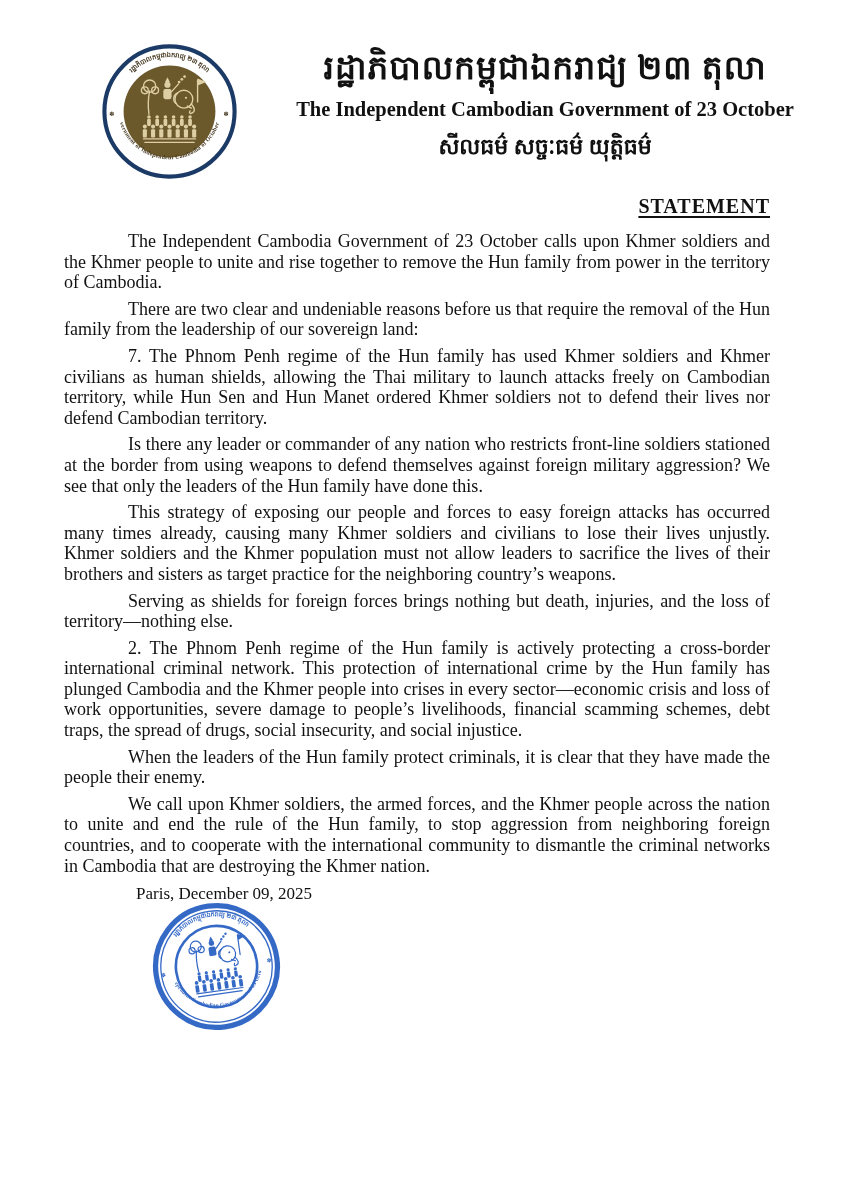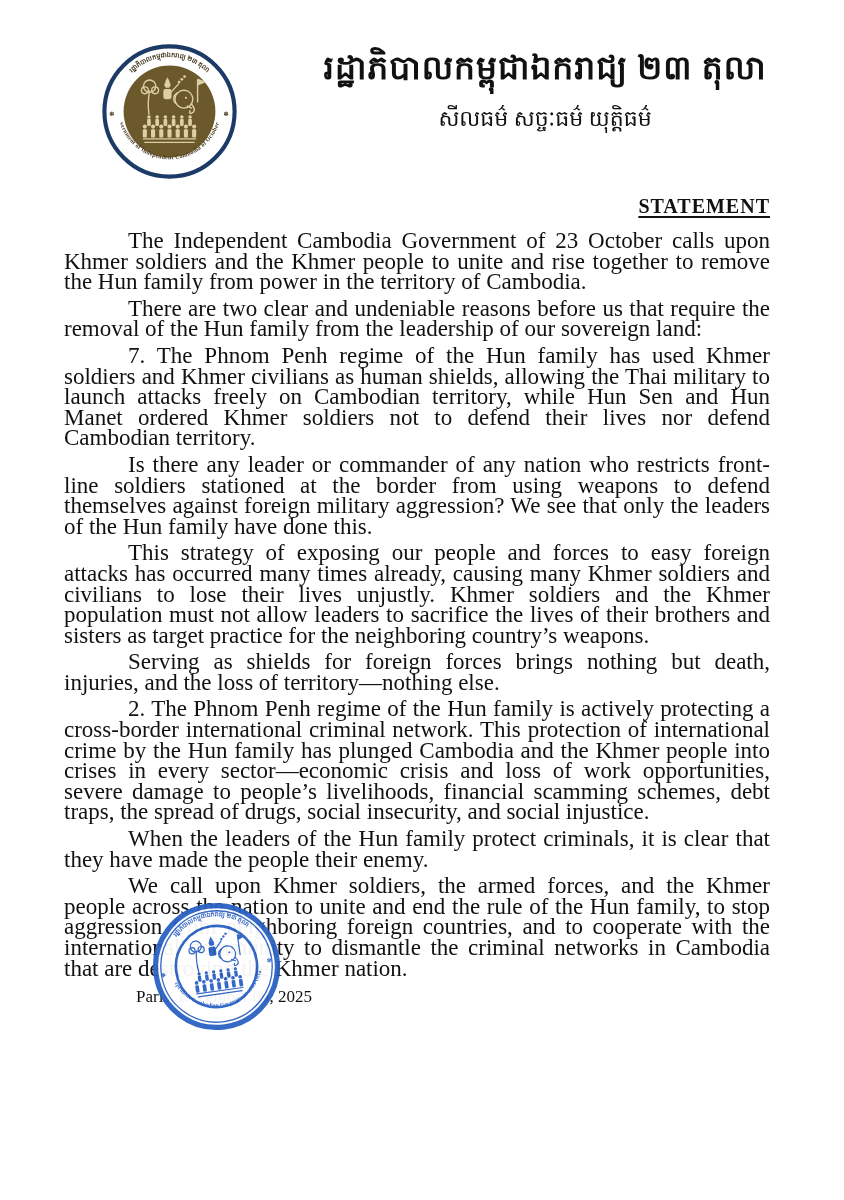--- a/index.html
+++ b/index.html
@@ -4,28 +4,28 @@
 <style>
   html,body{margin:0;padding:0;background:#ffffff;}
   body{width:844px;height:1200px;font-family:"Liberation Serif",serif;color:#111;}
   .page{position:relative;width:844px;height:1200px;background:#fff;overflow:hidden;}
 
   
   .logo{position:absolute;left:101px;top:43px;width:137px;height:137px;}
   .titles{position:absolute;left:262px;top:42px;width:566px;text-align:center;overflow:hidden;}
   .title-khmer{font-size:33px;font-weight:bold;line-height:52px;white-space:nowrap;letter-spacing:1px;}
   .title-en{font-size:20.5px;font-weight:bold;line-height:26px;margin-top:2px;}
-  .motto-khmer{font-size:22px;font-weight:normal;line-height:34px;margin-top:8px;white-space:nowrap;}
+  .motto-khmer{font-size:22px;font-weight:bold;line-height:34px;margin-top:8px;white-space:nowrap;}
 
   
   .content{position:absolute;left:64px;top:194px;width:706px;}
   .statement-title{text-align:right;font-size:20px;font-weight:bold;line-height:24px;
     letter-spacing:1px;text-decoration:underline;text-decoration-thickness:2px;
     text-underline-offset:3px;margin:0 0 13px 0;}
-  p.body-par{margin:0 0 6px 0;font-size:23px;line-height:20.6px;text-align:justify;
+  p.body-par{margin:0 0 6px 0;font-size:18px;line-height:20.6px;text-align:justify;
     text-indent:64px;}
   .dateline{margin:8px;font-size:17px;line-height:20.6px;text-indent:64px;}
 
   
   .stamp{position:absolute;left:151px;top:901px;width:131px;height:131px;opacity:.95;}
   svg.gold .ring-latin{fill:#42351c;font-weight:bold;font-size:8.6px;letter-spacing:.4px;}
   svg.gold .ring-khmer{fill:#42351c;font-weight:bold;font-size:9.5px;}
   svg.gold .ring-orn{fill:#42351c;font-size:9px;}
   svg.blue .ring-latin{fill:#2b61c4;font-weight:bold;font-size:8.2px;letter-spacing:.3px;}
   svg.blue .ring-khmer{fill:#2b61c4;font-weight:bold;font-size:9.5px;}
@@ -100,20 +100,21 @@
       <circle cx="100" cy="100" r="67" fill="#6b592c"></circle>
       <text class="ring-khmer" text-anchor="middle"><textPath href="#lg-top" startOffset="50%">រដ្ឋាភិបាលកម្ពុជាឯករាជ្យ ២៣ តុលា</textPath></text>
       <text class="ring-latin" text-anchor="middle"><textPath href="#lg-bot" startOffset="50%">Government of Independent Cambodia of October 23</textPath></text>
       <text x="12" y="106" class="ring-orn">✽</text>
       <text x="179" y="106" class="ring-orn">✽</text>
       <use href="#seal-art" x="40" y="40" width="120" height="120" class="art-gold"></use>
     </svg>
 
     <div class="titles">
       <div class="title-khmer">រដ្ឋាភិបាលកម្ពុជាឯករាជ្យ ២៣ តុលា</div>
+      <div class="title-en">The Independent Cambodian Government of 23 October</div>
       <div class="motto-khmer">សីលធម៌ សច្ចៈធម៌ យុត្តិធម៌</div>
     </div>
   </div>
 
   <div class="content">
     <h1 class="statement-title">STATEMENT</h1>
 
     <p class="body-par">The Independent Cambodia Government of 23 October calls upon Khmer soldiers and the Khmer people to unite and rise together to remove the Hun family from power in the territory of Cambodia.</p>
     <p class="body-par">There are two clear and undeniable reasons before us that require the removal of the Hun family from the leadership of our sovereign land:</p>
     <p class="body-par">7. The Phnom Penh regime of the Hun family has used Khmer soldiers and Khmer civilians as human shields, allowing the Thai military to launch attacks freely on Cambodian territory, while Hun Sen and Hun Manet ordered Khmer soldiers not to defend their lives nor defend Cambodian territory.</p>

